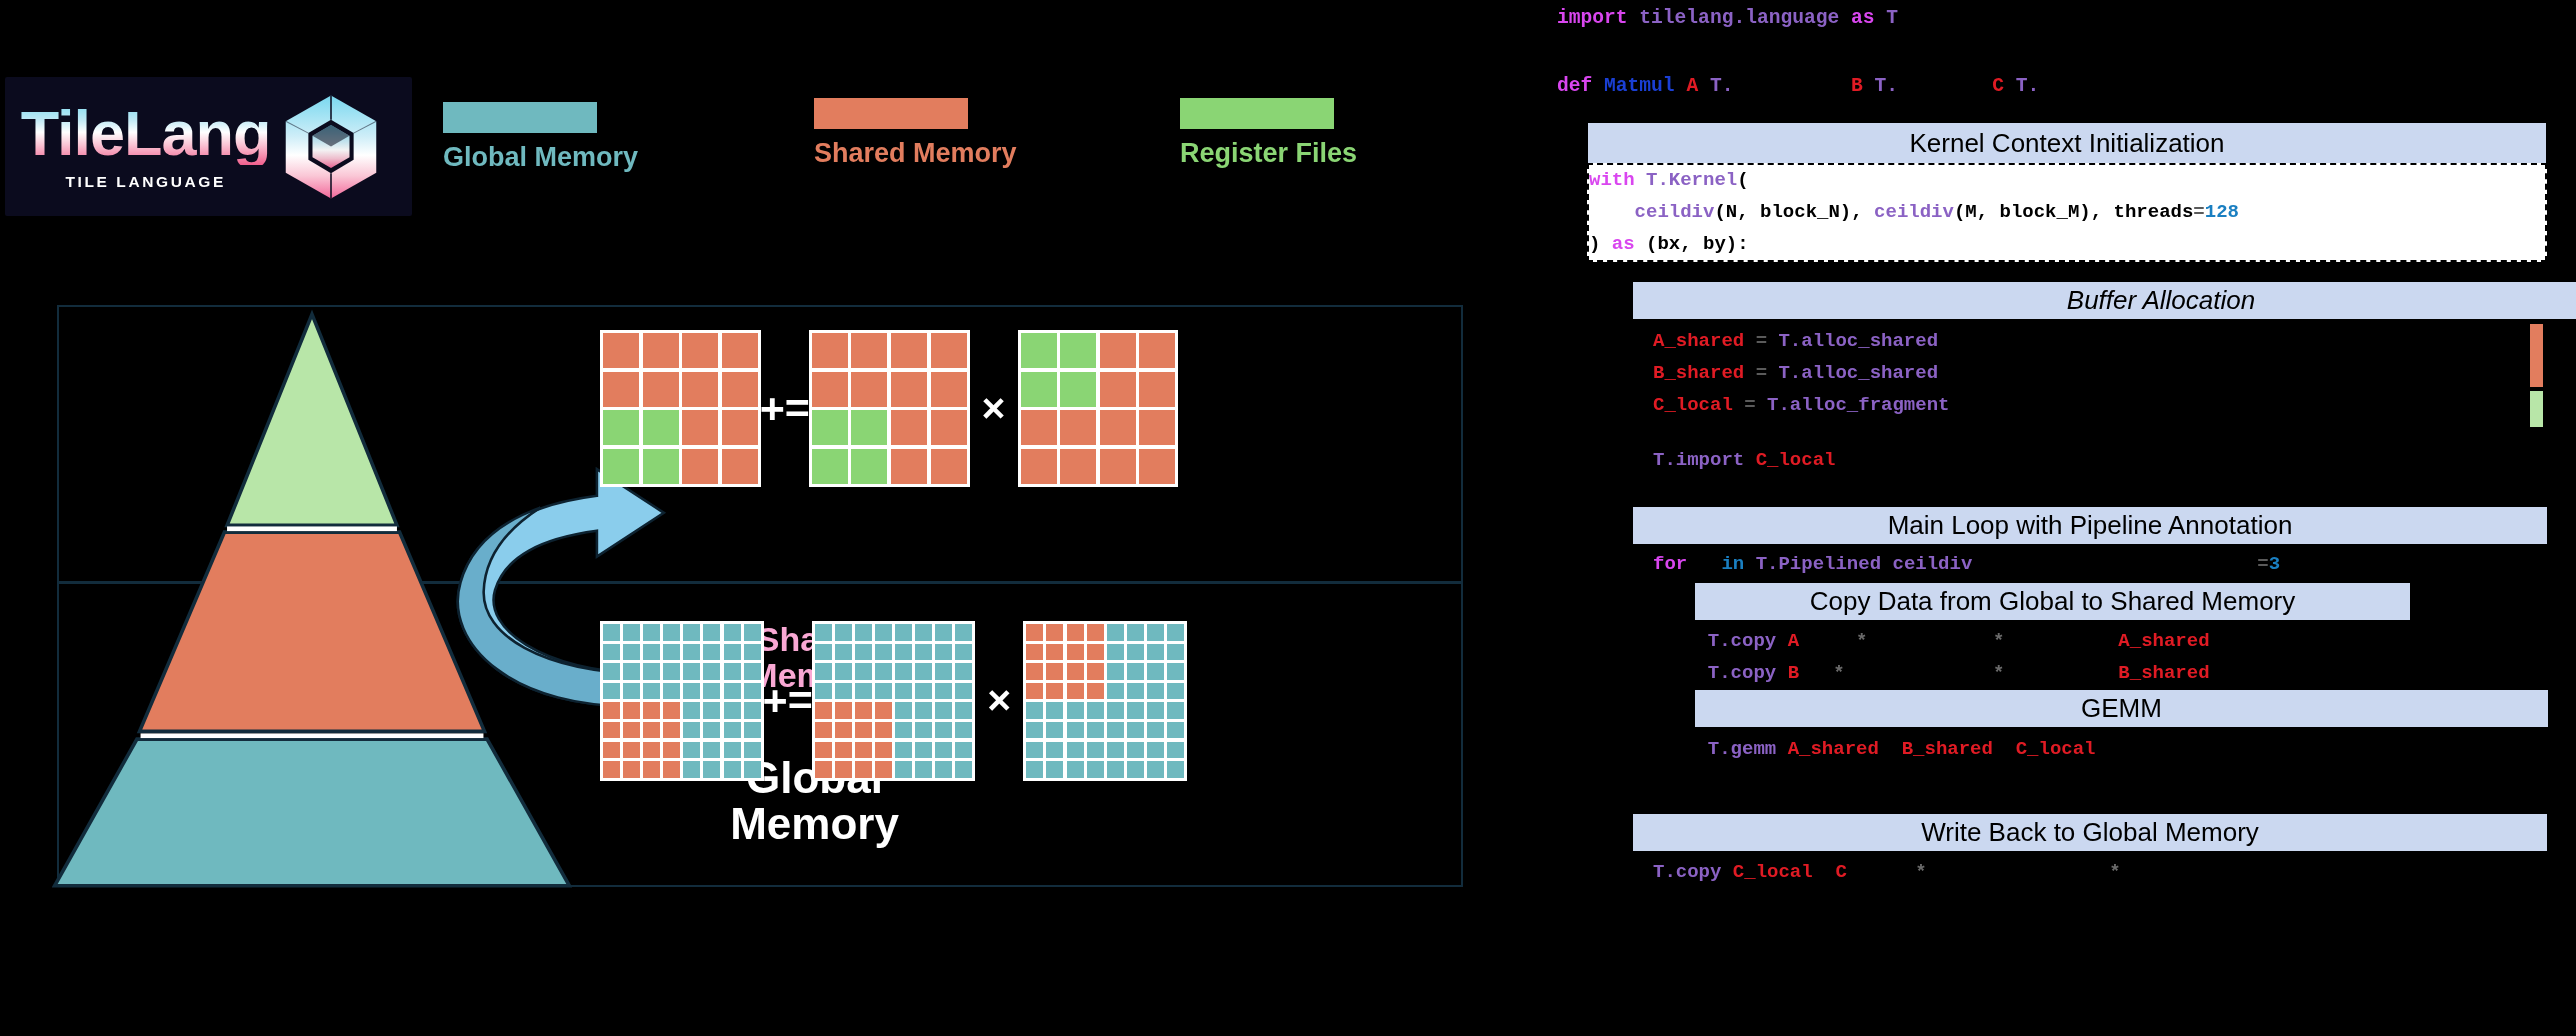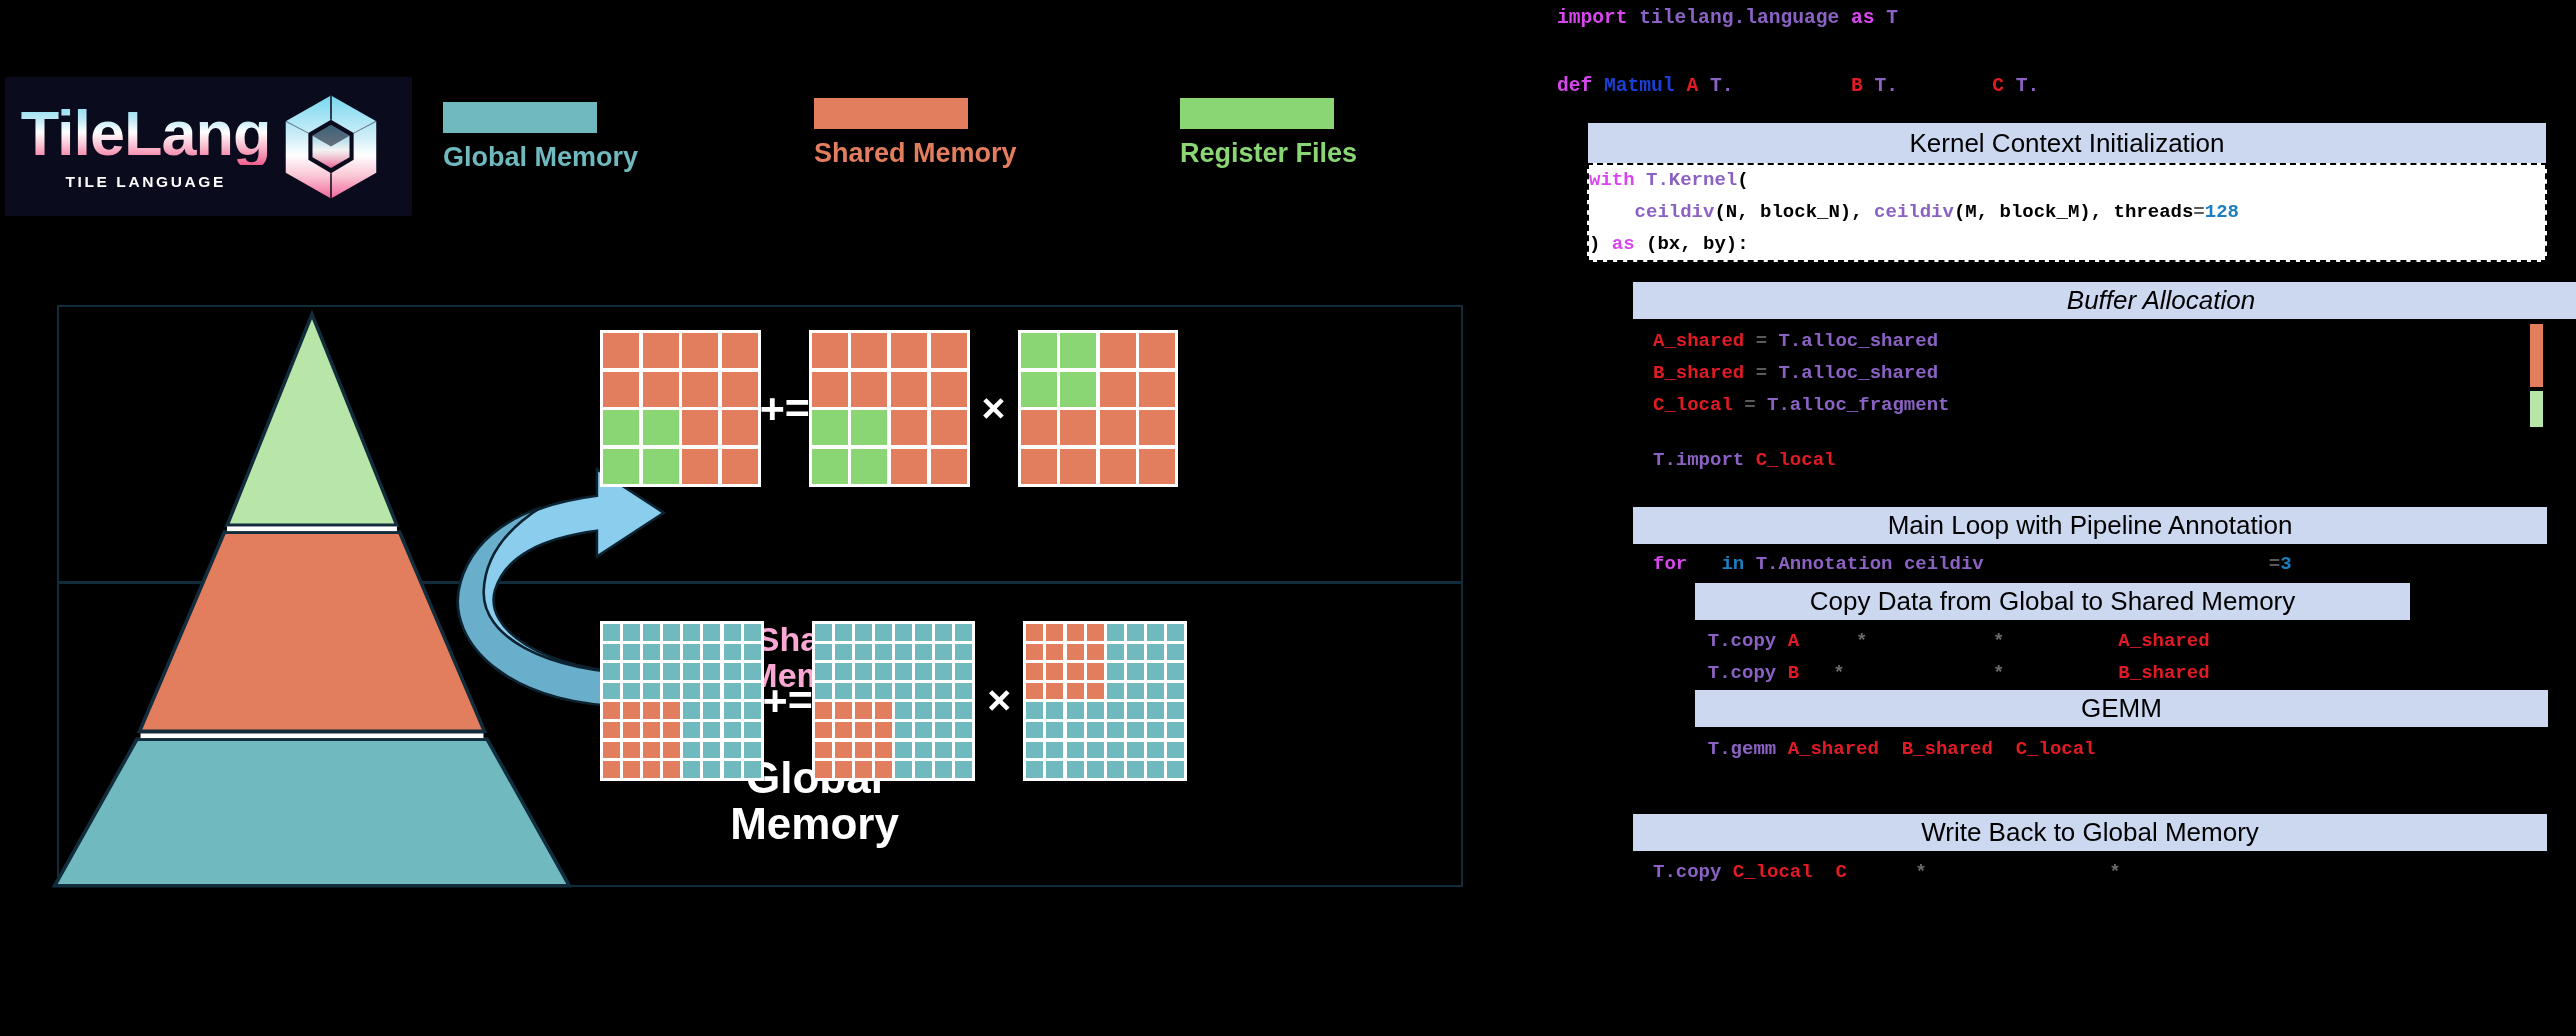--- a/index.html
+++ b/index.html
@@ -451,21 +451,21 @@
     <div class="code-line" style="left:128px; top:362px; font-size:19px;"><span class="var">B_shared</span><span class="plain"> </span><span class="op">=</span><span class="plain"> </span><span class="fn">T.alloc_shared</span></div>
     <div class="code-line" style="left:128px; top:394px; font-size:19px;"><span class="var">C_local</span><span class="plain"> </span><span class="op">=</span><span class="plain"> </span><span class="fn">T.alloc_fragment</span></div>
     <div class="code-line" style="left:128px; top:449px; font-size:19px;"><span class="fn">T.import</span><span class="plain"> </span><span class="var">C_local</span></div>
 
     <div class="sidebar-mark" style="left:1005px; top:324px; width:13.4px; height:63px; background:#e27d5e;"></div>
     <div class="sidebar-mark" style="left:1005px; top:391px; width:13.4px; height:36px; background:#b8e6a8;"></div>
 
     <div class="banner" style="left:108px; top:507px; width:914px; height:37px; font-size:26px;">
       <span>Main Loop with Pipeline Annotation</span>
     </div>
-    <div class="code-line" style="left:128px; top:553px; font-size:19px;"><span class="kw">for</span><span class="plain">   </span><span class="num">in</span><span class="plain"> </span><span class="fn">T.Annotation ceildiv</span><span class="plain">                         </span><span class="op">=</span><span class="num">3</span></div>
+    <div class="code-line" style="left:128px; top:553px; font-size:19px;"><span class="kw">for</span><span class="plain">   </span><span class="num">in</span><span class="plain"> </span><span class="fn">T.Pipelined ceildiv</span><span class="plain">                         </span><span class="op">=</span><span class="num">3</span></div>
 
     <div class="banner" style="left:170px; top:583px; width:715px; height:37px; font-size:26px;">
       <span>Copy Data from Global to Shared Memory</span>
     </div>
     <div class="code-line" style="left:160px; top:630px; font-size:19px;"><span class="plain">  </span><span class="fn">T.copy</span><span class="plain"> </span><span class="var">A</span><span class="plain">     </span><span class="star">*</span><span class="plain">           </span><span class="star">*</span><span class="plain">          </span><span class="var">A_shared</span></div>
     <div class="code-line" style="left:160px; top:662px; font-size:19px;"><span class="plain">  </span><span class="fn">T.copy</span><span class="plain"> </span><span class="var">B</span><span class="plain">   </span><span class="star">*</span><span class="plain">             </span><span class="star">*</span><span class="plain">          </span><span class="var">B_shared</span></div>
 
     <div class="banner" style="left:170px; top:690px; width:853px; height:37px; font-size:26px;">
       <span>GEMM</span>
     </div>

